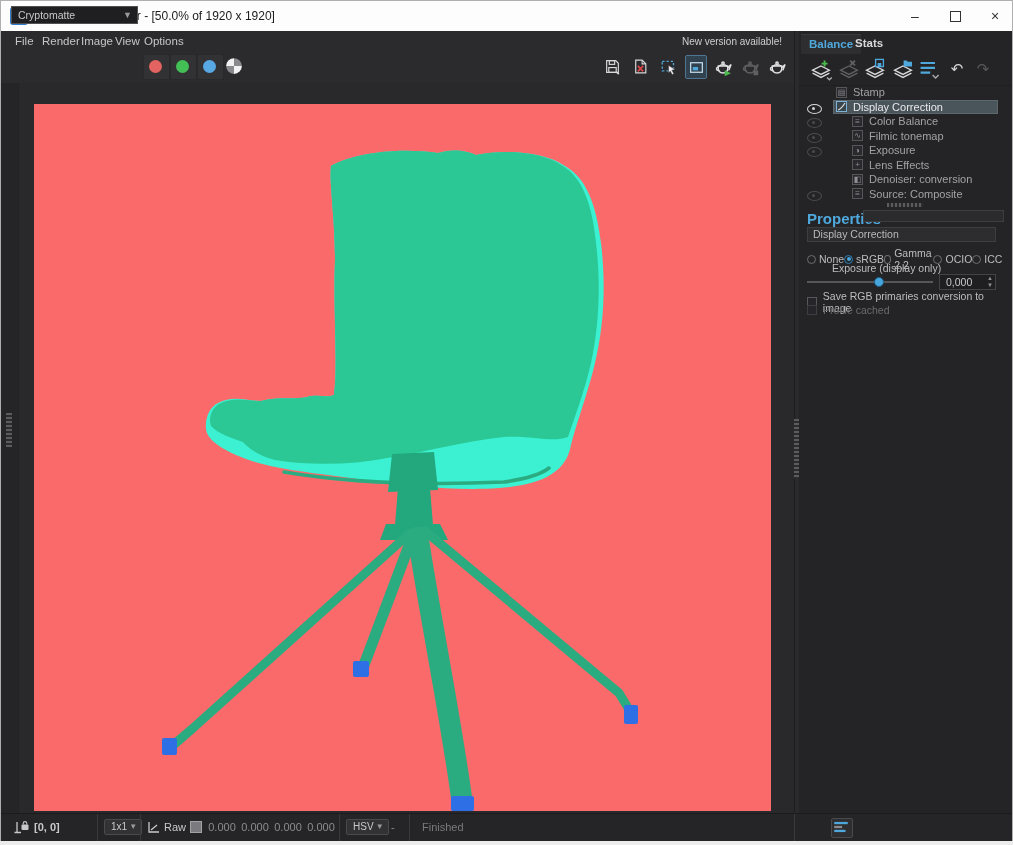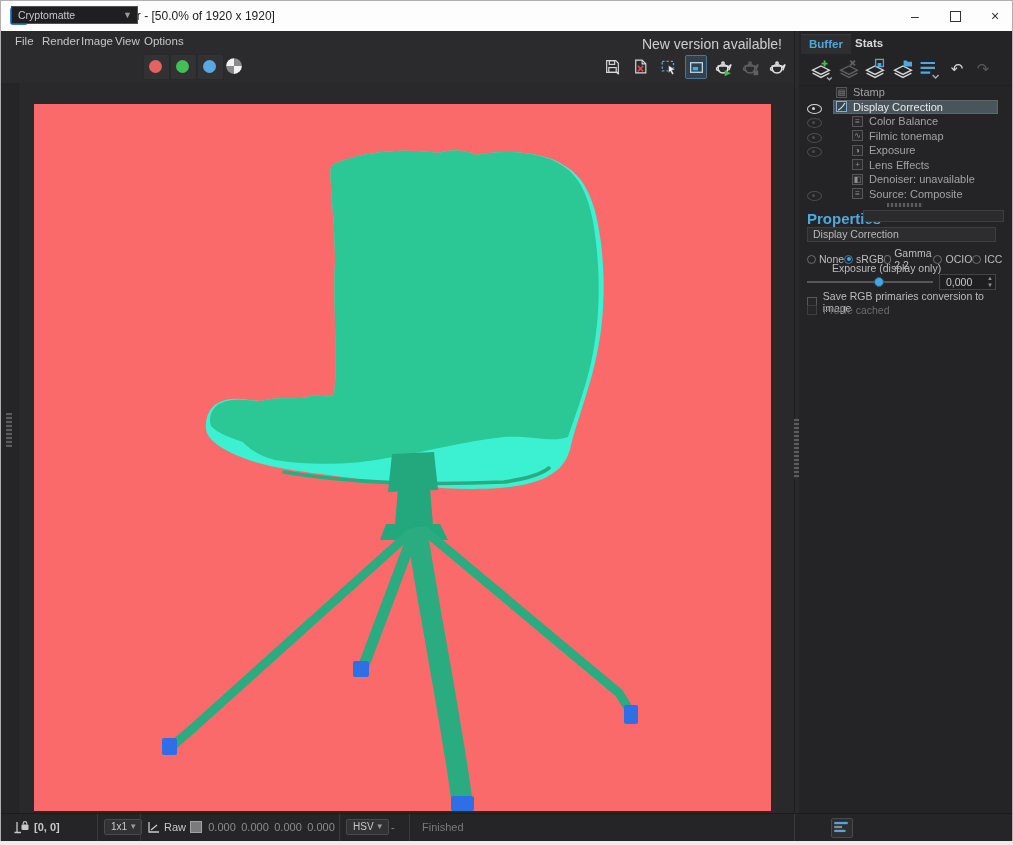--- a/index.html
+++ b/index.html
@@ -11,21 +11,21 @@
   .titlebar{position:absolute;left:0;top:0;width:1011px;height:30px;background:#FDFDFD;border-bottom:1px solid #E3E3E3;}
   .vray-logo{position:absolute;left:9px;top:6px;width:18px;height:18px;border-radius:3px;background:#2E7CD0;}
   .title-text{position:absolute;left:34px;top:8px;font-size:12px;color:#1B1B1B;}
   .winbtn{position:absolute;top:4px;width:34px;height:22px;text-align:center;line-height:22px;font-size:14px;color:#333;}
   .btn-min{left:897px;} .btn-max{left:937px;} .btn-close{left:977px;}
   .max-glyph{display:inline-block;width:9px;height:9px;border:1px solid #333;margin-top:6px;}
 
   
   .menubar{position:absolute;left:0;top:30px;width:793px;height:22px;background:#2B2B2D;border-bottom:1px solid #232325;}
   .menu-item{position:absolute;top:4px;font-size:11.5px;color:#C6C6C6;}
-  .notice{position:absolute;top:5px;right:12px;font-size:14px;color:#CFCFCF;}
+  .notice{position:absolute;top:5px;right:12px;font-size:10px;color:#CFCFCF;}
 
   
   .toolbar{position:absolute;left:0;top:52px;width:793px;height:30px;background:#2B2B2D;border-bottom:1px solid #1F1F21;}
   .chan-select{position:absolute;left:10px;top:5px;width:127px;height:18px;background:#1F1F21;border:1px solid #515153;
     color:#C9C9C9;font-size:10.5px;line-height:17px;padding-left:6px;box-sizing:border-box;}
   .chan-caret{position:absolute;right:5px;top:0;color:#9A9A9C;font-size:9px;line-height:16px;}
   .swatch-btn{position:absolute;top:53px;width:25px;height:24px;background:#323234;border:1px solid #29292B;border-radius:2px;}
   .dot{position:absolute;left:5px;top:5px;width:13px;height:13px;border-radius:50%;}
   .tb-ico{position:absolute;top:54px;width:22px;height:24px;}
   .tb-ico svg{position:absolute;left:2px;top:3px;}
@@ -236,21 +236,21 @@
         <rect x="417" y="692" width="23" height="15" rx="2" fill="#2E6FE5"></rect>
       </svg>
     </div>
   </div>
 
   <div class="vsplit">
     <div class="grip-v" style="left:-1px;top:388px;height:60px"></div>
   </div>
 
   <div class="rpanel">
-    <div class="rtab active" style="left:2px">Buffer</div>
+    <div class="rtab active" style="left:2px">Balance</div>
     <div class="rtab inactive" style="left:48px">Stats</div>
 
     <div class="rtoolbar">
       <div class="lt-ico" style="left:10px">
         <svg width="24" height="24" viewBox="0 0 20 20" fill="none" stroke="#D8D8DA" stroke-width="1.1">
           <path d="M3,11 L10,7.5 L17,11 L10,14.5 Z"></path>
             <path d="M3,13.5 L10,17 L17,13.5"></path>
           <path d="M13,3 v5 M10.5,5.5 h5" stroke="#4CBB4C" stroke-width="1.6"></path>
           <path d="M15,17 l2,2 2,-2" stroke="#AAAAAC" stroke-width="1.2"></path>
         </svg>
@@ -316,21 +316,21 @@
         <span class="eye dim"></span>
         <span class="lyr-box lvl2">◑</span>
         <span class="lyr-label" style="left:70px">Exposure</span>
       </div>
       <div class="layer-row">
         <span class="lyr-box lvl2">+</span>
         <span class="lyr-label" style="left:70px">Lens Effects</span>
       </div>
       <div class="layer-row">
         <span class="lyr-box lvl2">◧</span>
-        <span class="lyr-label" style="left:70px">Denoiser: unavailable</span>
+        <span class="lyr-label" style="left:70px">Denoiser: conversion</span>
       </div>
       <div class="layer-row">
         <span class="eye dim"></span>
         <span class="lyr-box lvl2">≡</span>
         <span class="lyr-label" style="left:70px">Source: Composite</span>
       </div>
     </div>
 
     <div class="grip-h" style="top:172px"></div>
 

